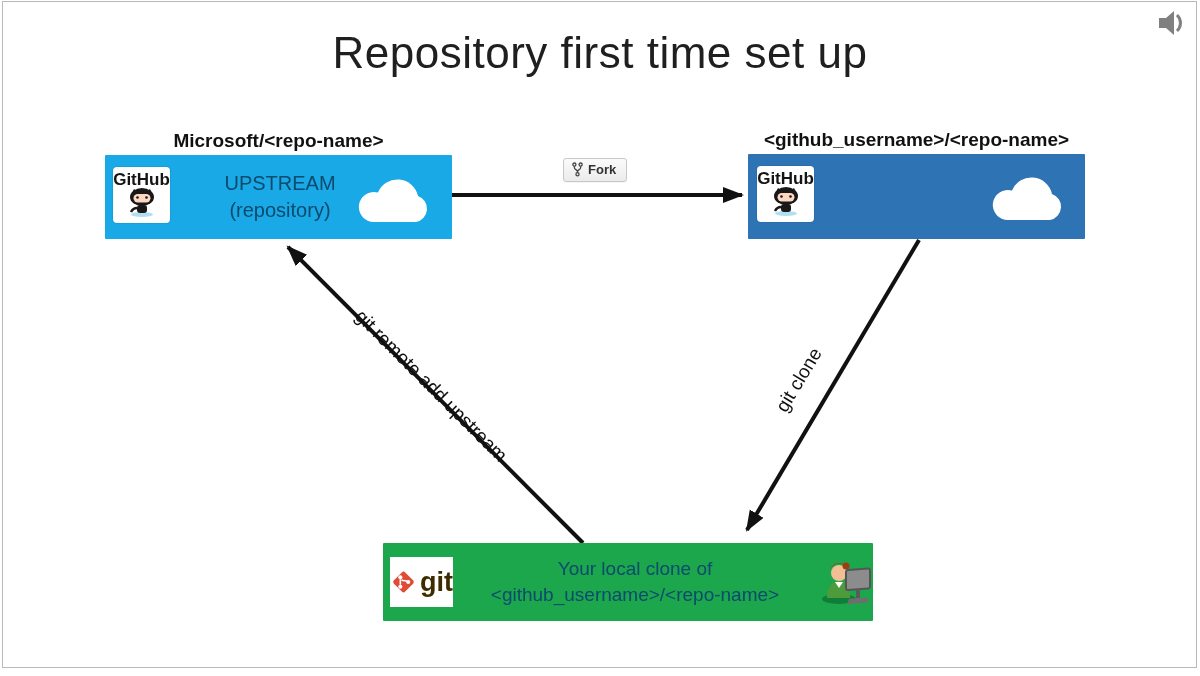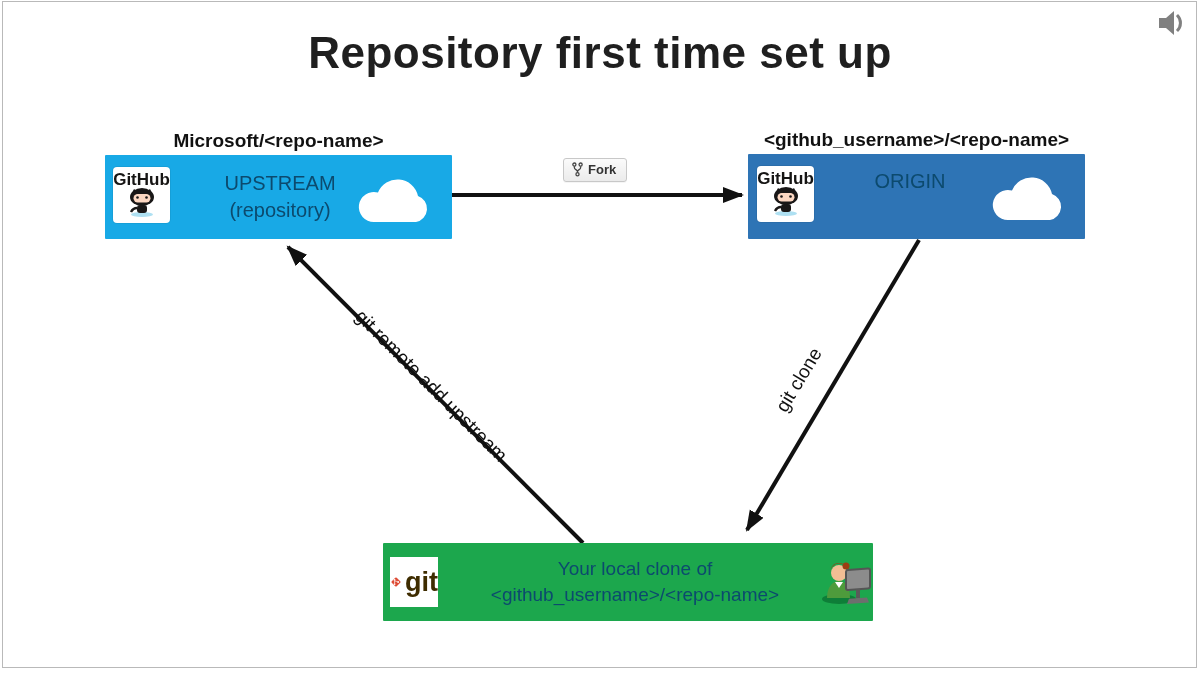--- a/index.html
+++ b/index.html
@@ -2,21 +2,21 @@
 <html><head>
 <meta charset="utf-8">
 <style>
   html,body{margin:0;padding:0;background:#ffffff;}
   body{width:1200px;height:676px;position:relative;overflow:hidden;
        font-family:"Liberation Sans","DejaVu Sans",sans-serif;color:#1b1b1b;}
   .slide{position:absolute;left:2px;top:1px;width:1193px;height:665px;
          background:#ffffff;border:1px solid #b9b9b9;}
   .abs{position:absolute;}
   .title{left:0;top:28px;width:1200px;text-align:center;
-         font-size:44px;font-weight:700;letter-spacing:.5px;color:#1f1f1f;}
+         font-size:44px;font-weight:400;letter-spacing:.5px;color:#1f1f1f;}
   .node-label{font-size:19px;font-weight:600;color:#111;text-align:center;line-height:22px;}
   .node-box{border-radius:1px;}
   .node-text{color:#0c4a6e;text-align:center;font-size:20px;line-height:27px;}
   .node-text.small{font-size:19px;line-height:26px;}
   .logo-card{background:#ffffff;border-radius:4px;display:flex;flex-direction:column;
              align-items:center;justify-content:center;box-shadow:0 0 0 1px rgba(0,0,0,.06);}
   .gh-word{font-size:17px;font-weight:700;color:#161514;line-height:12px;margin-top:2px;}
   .git-card{background:#ffffff;display:flex;align-items:center;justify-content:center;gap:3px;}
   .git-word{font-size:27px;font-weight:700;color:#3e2c00;line-height:27px;}
   .rot-label{font-size:19px;color:#101010;white-space:nowrap;
@@ -96,28 +96,27 @@
       <path d="M29,9 L26,3 L22,6 Z" fill="#191717"></path>
     <ellipse cx="18" cy="11" rx="12" ry="9" fill="#191717"></ellipse>
     <rect x="9.5" y="8" width="17" height="8.5" rx="4.2" fill="#fcd7c2"></rect>
     <circle cx="13.5" cy="11.5" r="1.3" fill="#191717"></circle>
       <circle cx="22.5" cy="11.5" r="1.3" fill="#191717"></circle>
     <rect x="13" y="19" width="10" height="8" rx="3" fill="#191717"></rect>
     <path d="M13,22 c-4,0 -5,2 -6,4" stroke="#191717" stroke-width="2.4" fill="none"></path>
   </svg>
 </div>
 <div class="abs node-text" style="left:815px;top:168px;width:190px;">
-  <div>ORIGIN</div>
 </div>
 <svg class="abs" style="left:986px;top:170px;" width="84" height="54" viewBox="0 0 84 54">
   <path d="M64,50 H22 a15,15 0 1 1 4,-29.4 A21,21 0 0 1 66,24 a13.5,13.5 0 0 1 -2,26 z" fill="#ffffff"></path>
 </svg>
 
 <div class="abs node-box" style="left: 383px; top: 543px; width: 490px; height: 78px; background-color: rgb(28, 167, 77);"></div>
-<div class="abs git-card" style="left:390px;top:557px;width:48px;height:50px;">
+<div class="abs git-card" style="left:390px;top:557px;width:63px;height:50px;">
   <svg width="30" height="30" viewBox="0 0 34 34">
     <rect x="7" y="7" width="20" height="20" rx="3" transform="rotate(45 17 17)" fill="#DE4C36"></rect>
     <circle cx="13" cy="23" r="2.6" fill="#ffffff"></circle>
     <circle cx="13" cy="11" r="2.6" fill="#ffffff"></circle>
     <circle cx="23" cy="17" r="2.6" fill="#ffffff"></circle>
     <path d="M13,13.5 v7 M14.5,14.5 c3,1 6,1 6.8,1.6" stroke="#ffffff" stroke-width="2" fill="none"></path>
   </svg>
   <span class="git-word">git</span>
 </div>
 <div class="abs node-text small" style="left:465px;top:556px;width:340px;">

